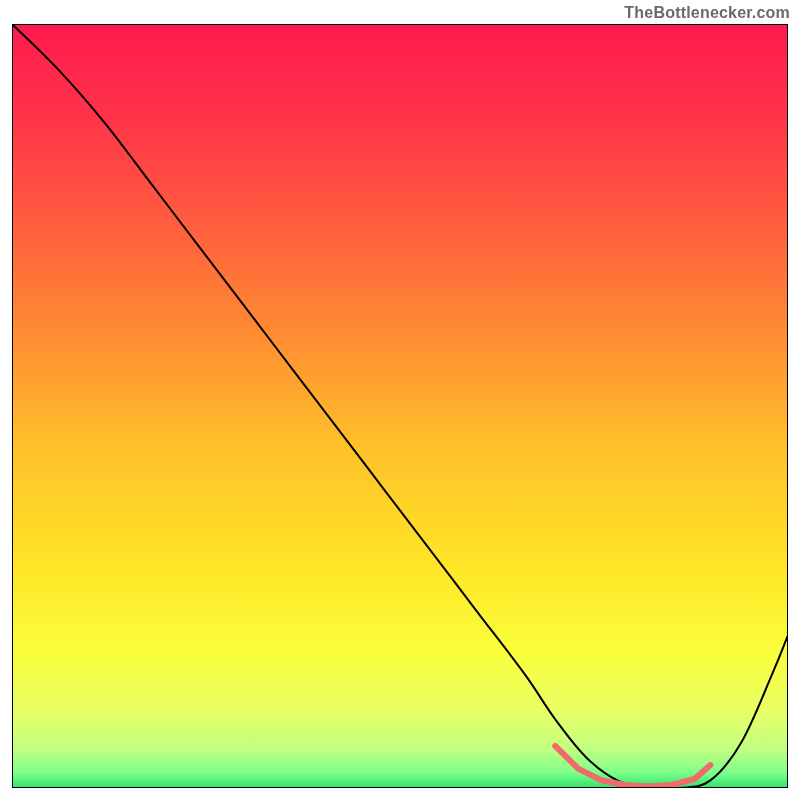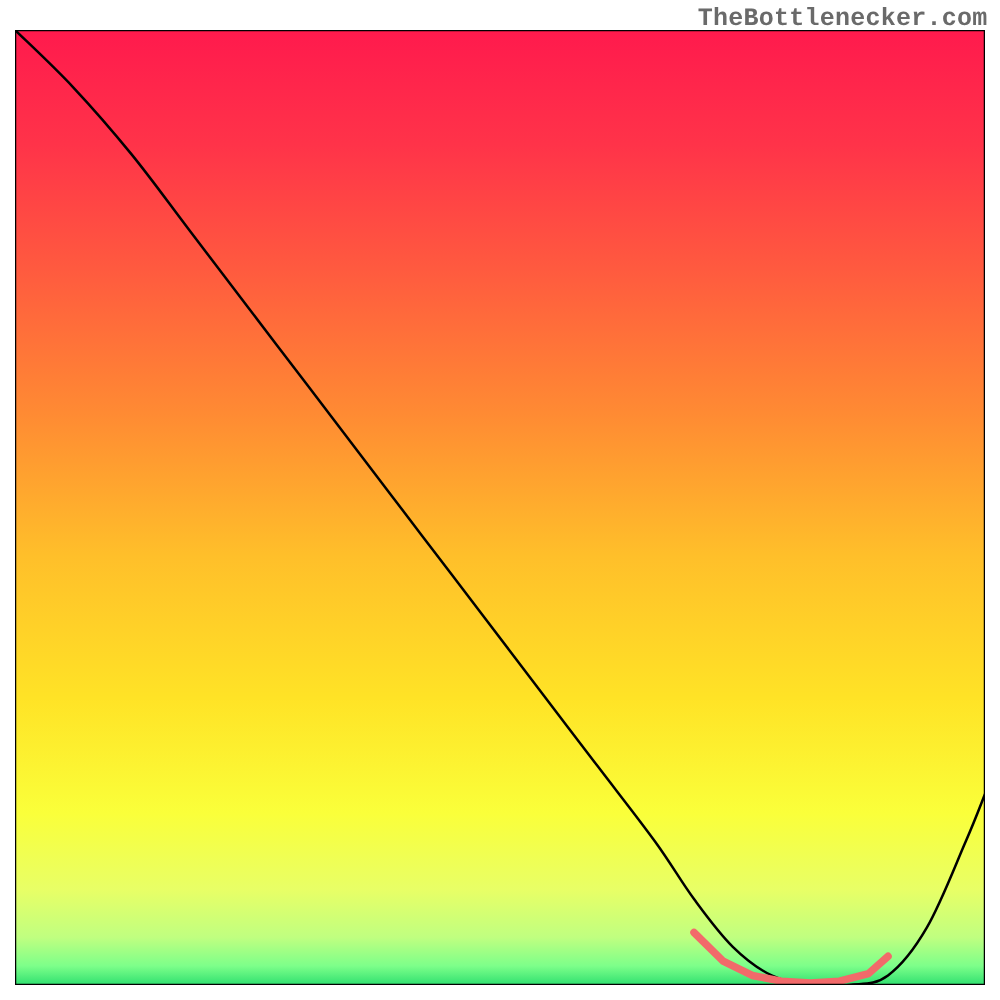--- a/index.html
+++ b/index.html
@@ -8,24 +8,24 @@
     width: 800px;
     height: 800px;
     background: #ffffff;
     font-family: Arial, Helvetica, sans-serif;
     overflow: hidden;
   }
   .attribution {
     position: absolute;
     top: 4px;
     right: 10px;
-    font-size: 20px;
+    font-size: 16px;
     font-weight: bold;
     color: #6a6a6a;
-    font-family: Liberation Mono, monospace;
+    font-family: Liberation Sans, sans-serif;
     letter-spacing: 0.2px;
   }
   .chart {
     position: absolute;
     left: 12px;
     top: 24px;
     width: 776px;
     height: 764px;
   }
   svg {

